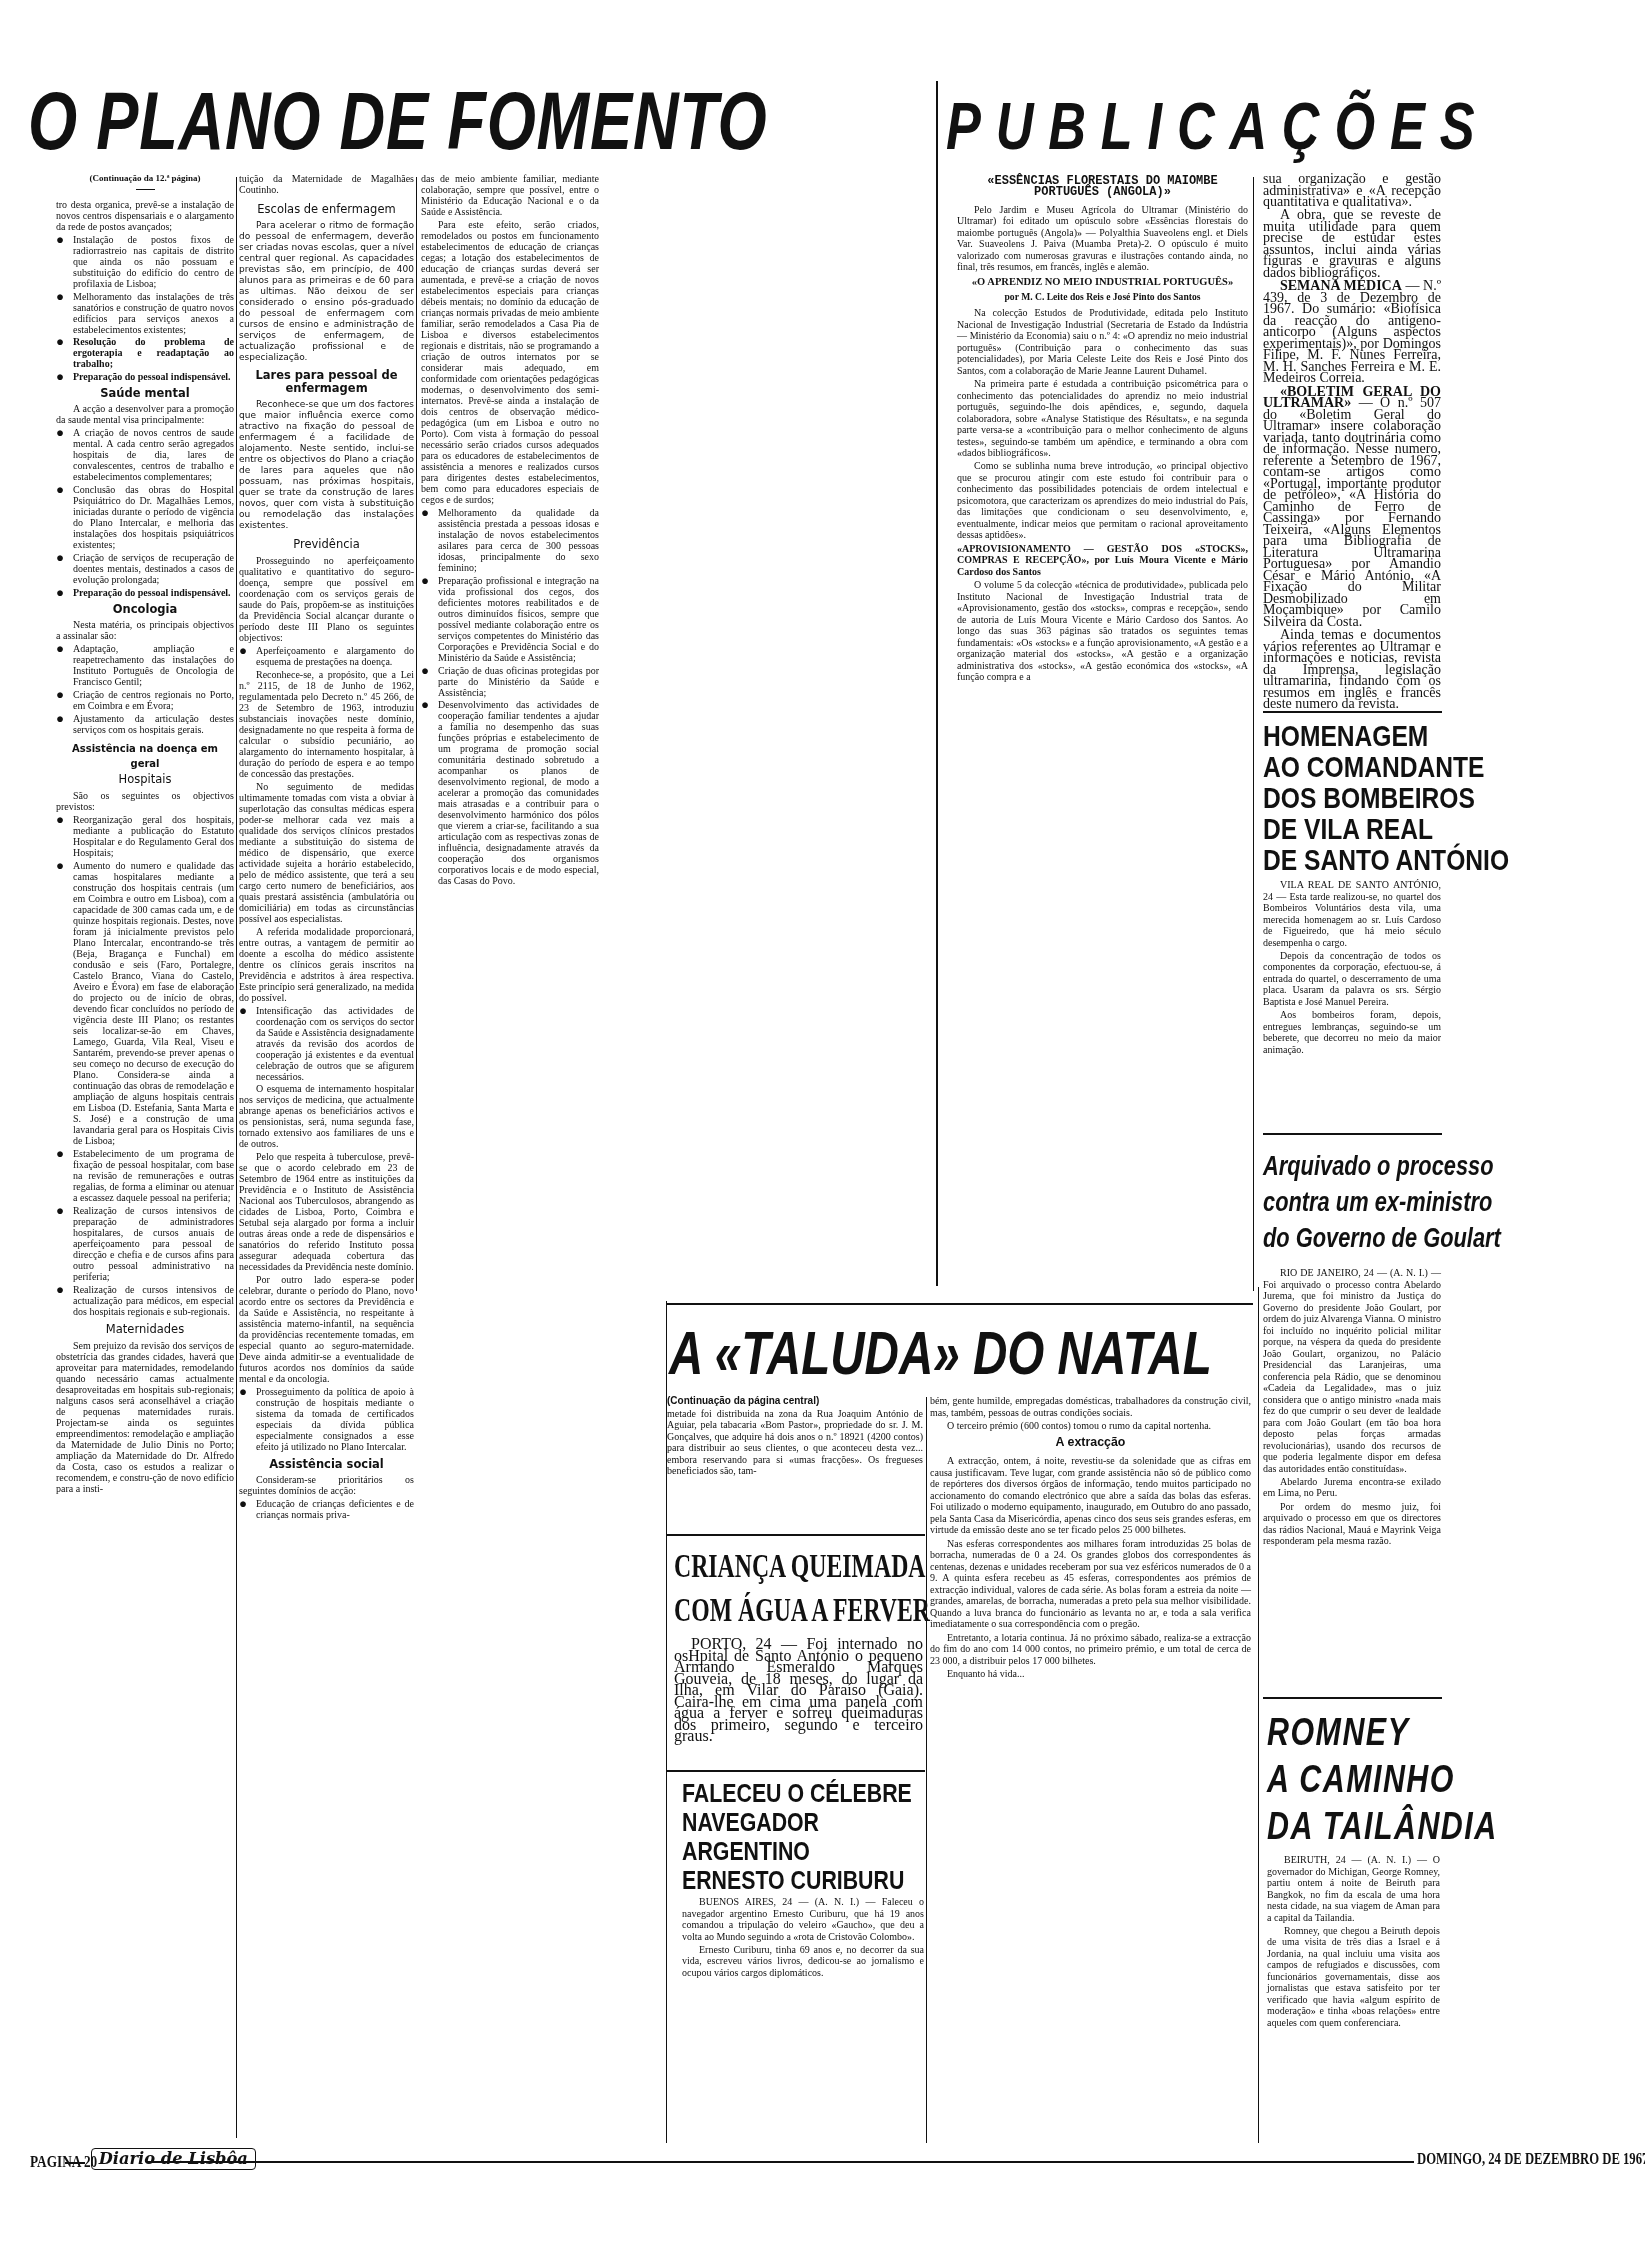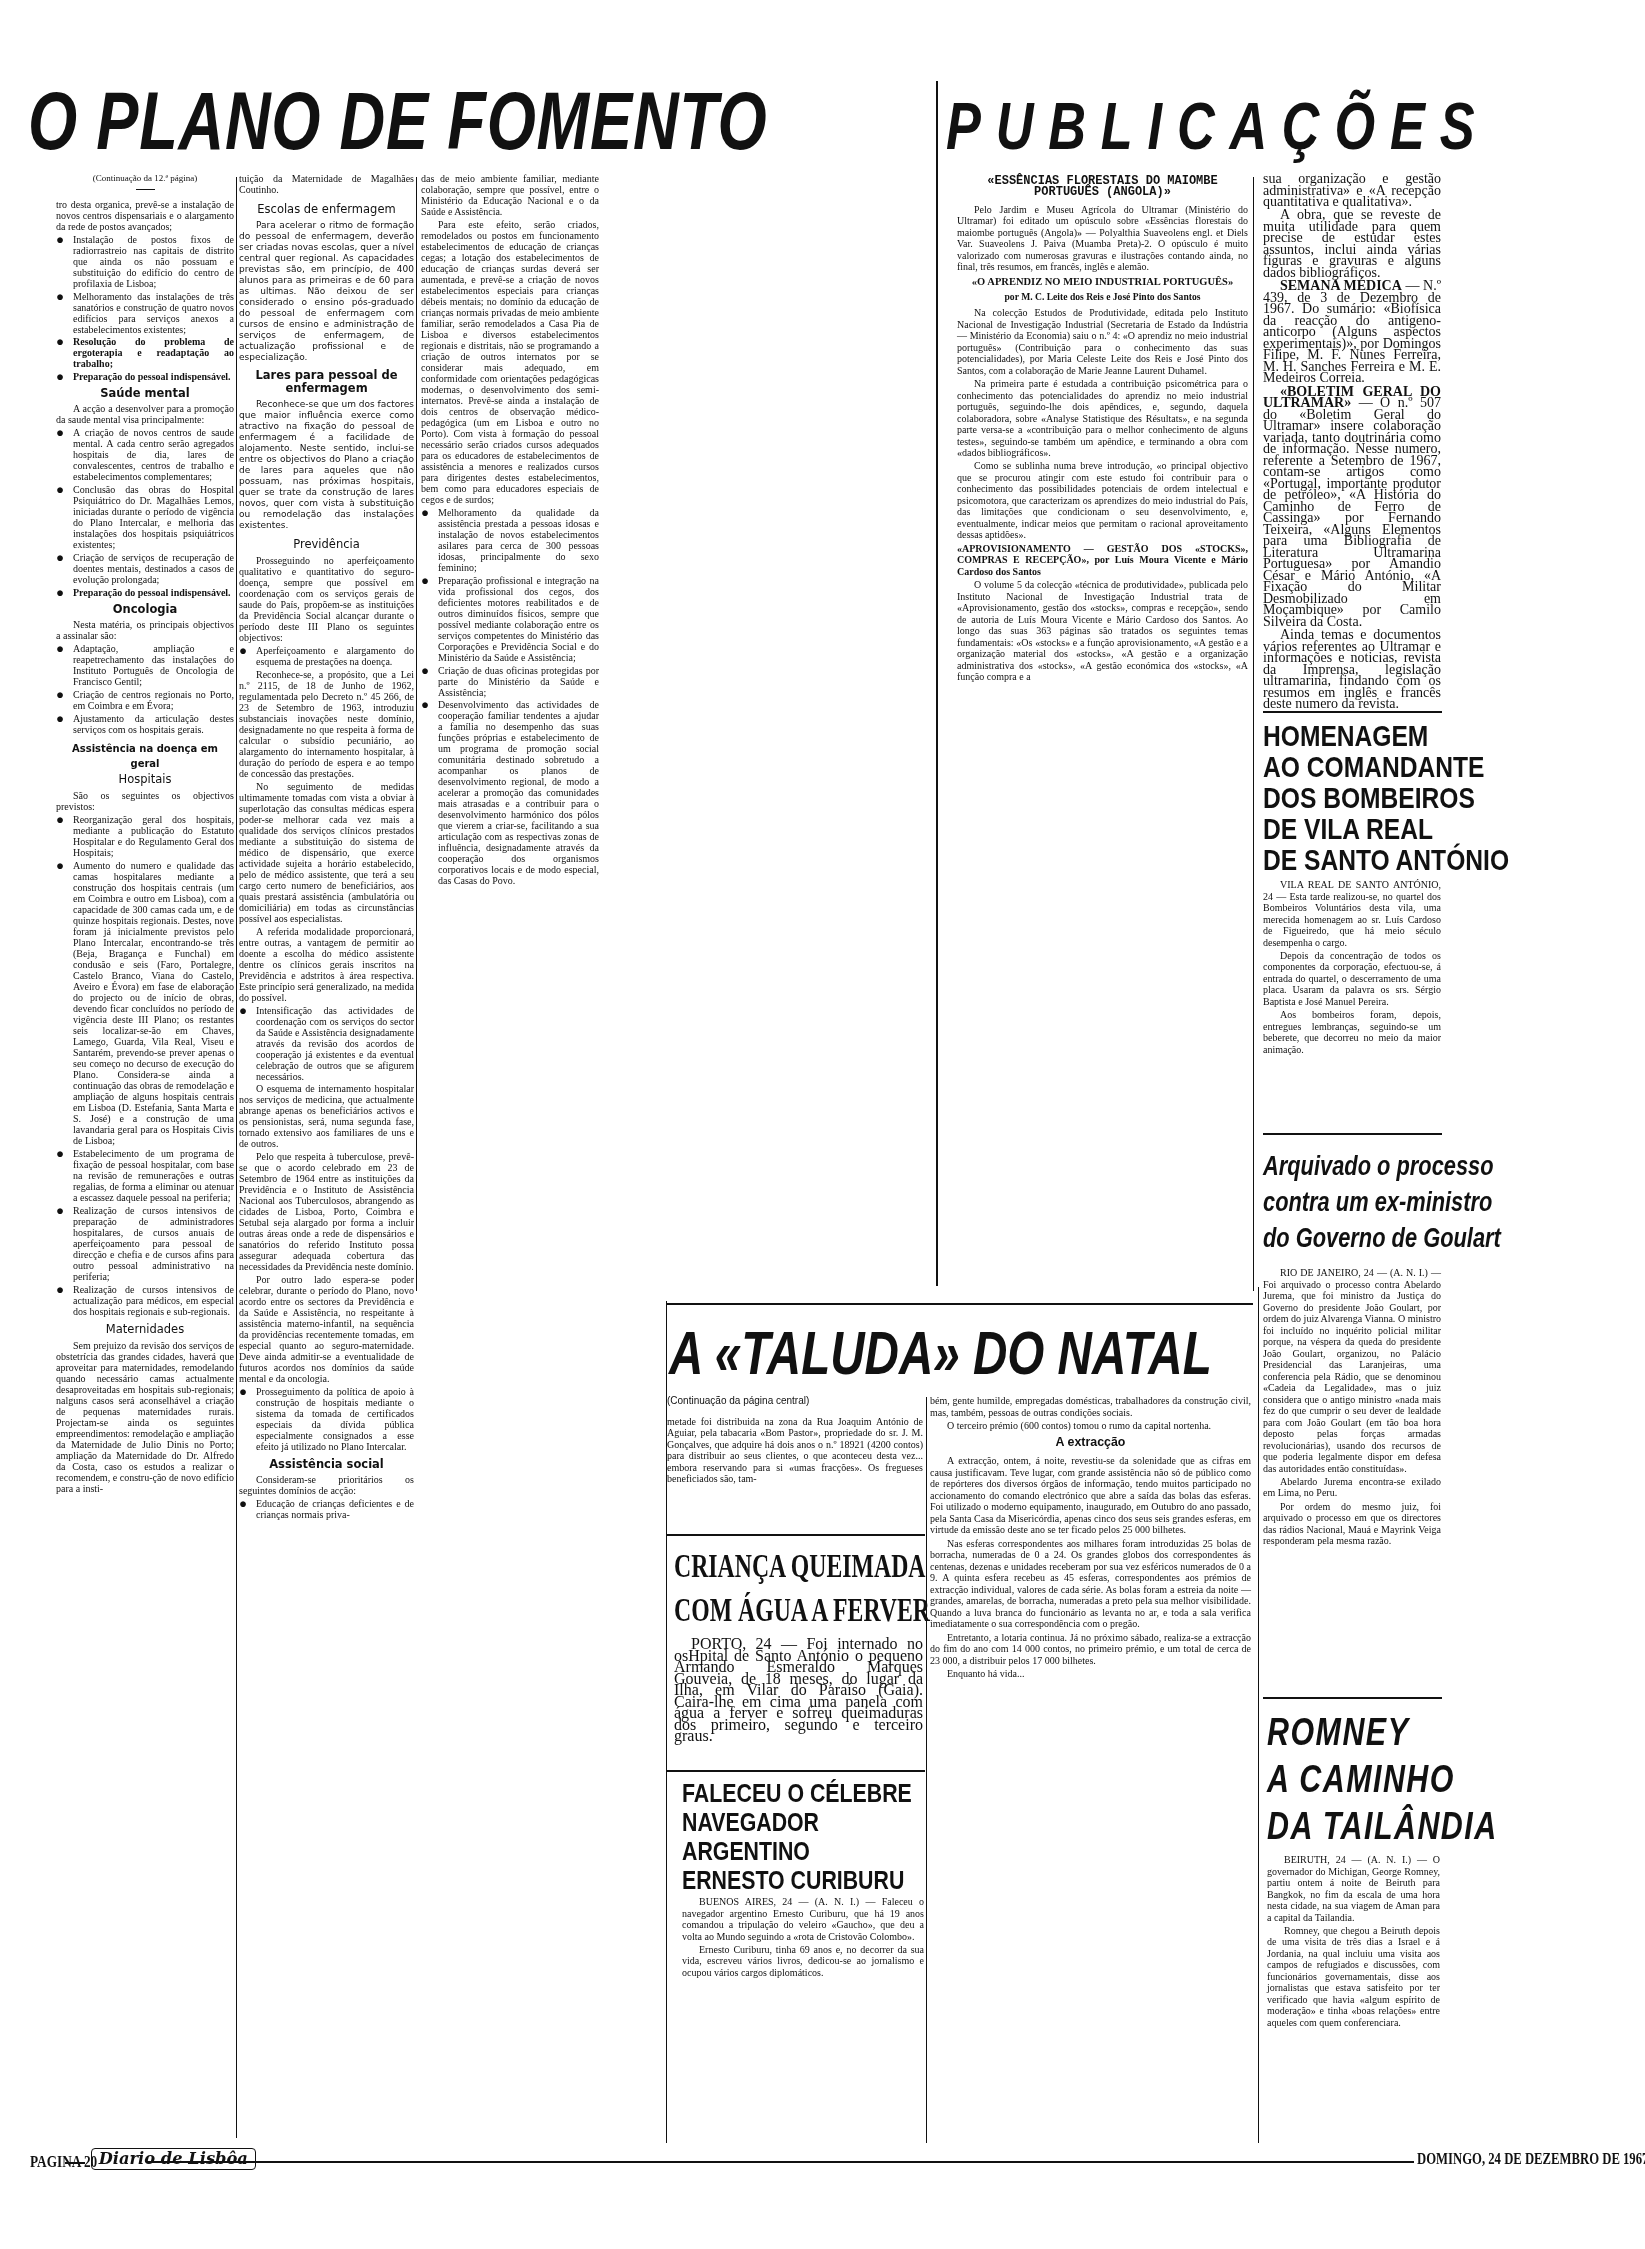--- a/index.html
+++ b/index.html
@@ -6,21 +6,21 @@
   body { width:1645px; height:2250px; position:relative; overflow:hidden; color:#111; font-family:"DejaVu Serif", serif; }
   .abs { position:absolute; }
   .headline-main { font-family:"Liberation Sans", sans-serif; font-weight:bold; font-style:italic; transform:scaleX(0.78); transform-origin:left top; letter-spacing:1px; white-space:nowrap; }
   .col { position:absolute; font-family:"Liberation Serif", serif; font-size:14.3px; line-height:16.3px; text-align:justify; }
   .col p { margin:0 0 1.9px 0; text-indent:17px; }
   .col p.noind { text-indent:0; }
   .col .bullet { text-indent:0; padding-left:17px; position:relative; }
   .col .bullet::before { content:"\25CF"; position:absolute; left:0; top:0; font-size:13.4px; }
   .sec { font-family:"DejaVu Sans", sans-serif; font-weight:bold; text-align:center; font-size:16.3px; line-height:19px; margin:10.5px 0 6.7px 0; text-indent:0; }
   .sec.light { font-weight:normal; }
-  .cont { font-family:"Liberation Serif", serif; font-weight:normal; text-align:center; font-size:12.4px; margin:0 0 4.8px 0; text-indent:0; }
+  .cont { font-family:"Liberation Serif", serif; font-weight:bold; text-align:center; font-size:12.4px; margin:0 0 4.8px 0; text-indent:0; }
   .cont-rule { width:48px; height:1.9px; background:#111; margin:2.9px auto 8.6px auto; }
   .vrule { position:absolute; width:1.9px; background:#111; }
   .hrule { position:absolute; height:2.4px; background:#111; }
   .subhead { font-family:"Liberation Serif", serif; font-weight:bold; text-align:center; font-size:14.3px; line-height:16.3px; margin:2.9px 0 4.8px 0; text-indent:0; }
   .cond-head { font-family:"Liberation Sans", sans-serif; font-weight:bold; transform:scaleX(0.82); transform-origin:left top; white-space:nowrap; line-height:1.02; }
   .ital-head { font-family:"Liberation Sans", sans-serif; font-weight:bold; font-style:italic; transform:scaleX(0.78); transform-origin:left top; white-space:nowrap; line-height:1.15; }
   .serif-cond { font-family:"Liberation Serif", serif; font-weight:bold; transform:scaleX(0.72); transform-origin:left top; white-space:nowrap; }
   .footer-txt { font-family:"Liberation Serif", serif; font-weight:bold; transform:scaleX(0.78); transform-origin:left top; white-space:nowrap; }
   .masthead { border:1.9px solid #111; border-radius:4px; padding:0 6.7px; font-family:"DejaVu Serif", serif; font-weight:bold; font-style:italic; font-size:20px; line-height:23px; }
   .bold { font-weight:bold; }
@@ -161,21 +161,21 @@
   <p><span>BEIRUTH, 24 — (A. N. I.)</span><span> — O governador do Michigan, George Romney, partiu ontem á noite de Beiruth para Bangkok, no fim da escala de uma hora nesta cidade, na sua viagem de Aman para a capital da Tailandia.</span></p>
   <p>Romney, que chegou a Beiruth depois de uma visita de três dias a Israel e á Jordania, na qual incluiu uma visita aos campos de refugiados e discussões, com funcionários governamentais, disse aos jornalistas que estava satisfeito por ter verificado que havia «algum espírito de moderação» e tinha «boas relações» entre aqueles com quem conferenciara.</p>
 </div>
 
 <div class="vrule" style="left:1258px; top:1287px; height:856px; width:1.4px;"></div>
 
 <div class="hrule" style="left:667px; top:1303px; width:586px;"></div>
 <div class="abs headline-main" style="left:669px; top:1323px; font-size:61px; line-height:61px; letter-spacing:0;">A «TALUDA» DO NATAL</div>
 
 <div class="col" style="left:667px; top:1395px; width:256px; font-size:10px; line-height:11.5px;">
-  <div class="cont" style="font-size:10px; text-align:left; font-family:'Liberation Sans', sans-serif; margin-bottom:9px;">(Continuação da página central)</div>
+  <div class="cont" style="font-size:10px; text-align:left; font-family:'Liberation Sans', sans-serif; margin-bottom:1px;">(Continuação da página central)</div>
   <p class="noind">metade foi distribuida na zona da Rua Joaquim António de Aguiar, pela tabacaria «Bom Pastor», propriedade do sr. J. M. Gonçalves, que adquire há dois anos o n.º 18921 (4200 contos) para distribuir ao seus clientes, o que aconteceu desta vez... embora reservando para si «umas fracções». Os fregueses beneficiados são, tam-</p>
 </div>
 
 <div class="vrule" style="left:926px; top:1397px; height:746px; width:1.4px;"></div>
 
 <div class="col" style="left:930px; top:1395px; width:321px; font-size:10px; line-height:11.5px;">
   <p class="noind">bém, gente humilde, empregadas domésticas, trabalhadores da construção civil, mas, também, pessoas de outras condições sociais.</p>
   <p>O terceiro prémio (600 contos) tomou o rumo da capital nortenha.</p>
   <div class="subhead" style="font-family:'Liberation Sans', sans-serif; font-size:12.4px;">A extracção</div>
   <p>A extracção, ontem, á noite, revestiu-se da solenidade que as cifras em causa justificavam. Teve lugar, com grande assistência não só de público como de repórteres dos diversos órgãos de informação, tendo muitos participado no accionamento do comando electrónico que abre a saída das bolas das esferas. Foi utilizado o moderno equipamento, inaugurado, em Outubro do ano passado, pela Santa Casa da Misericórdia, apenas cinco dos seus seis grandes esferas, em virtude da emissão deste ano se ter ficado pelos 25 000 bilhetes.</p>

